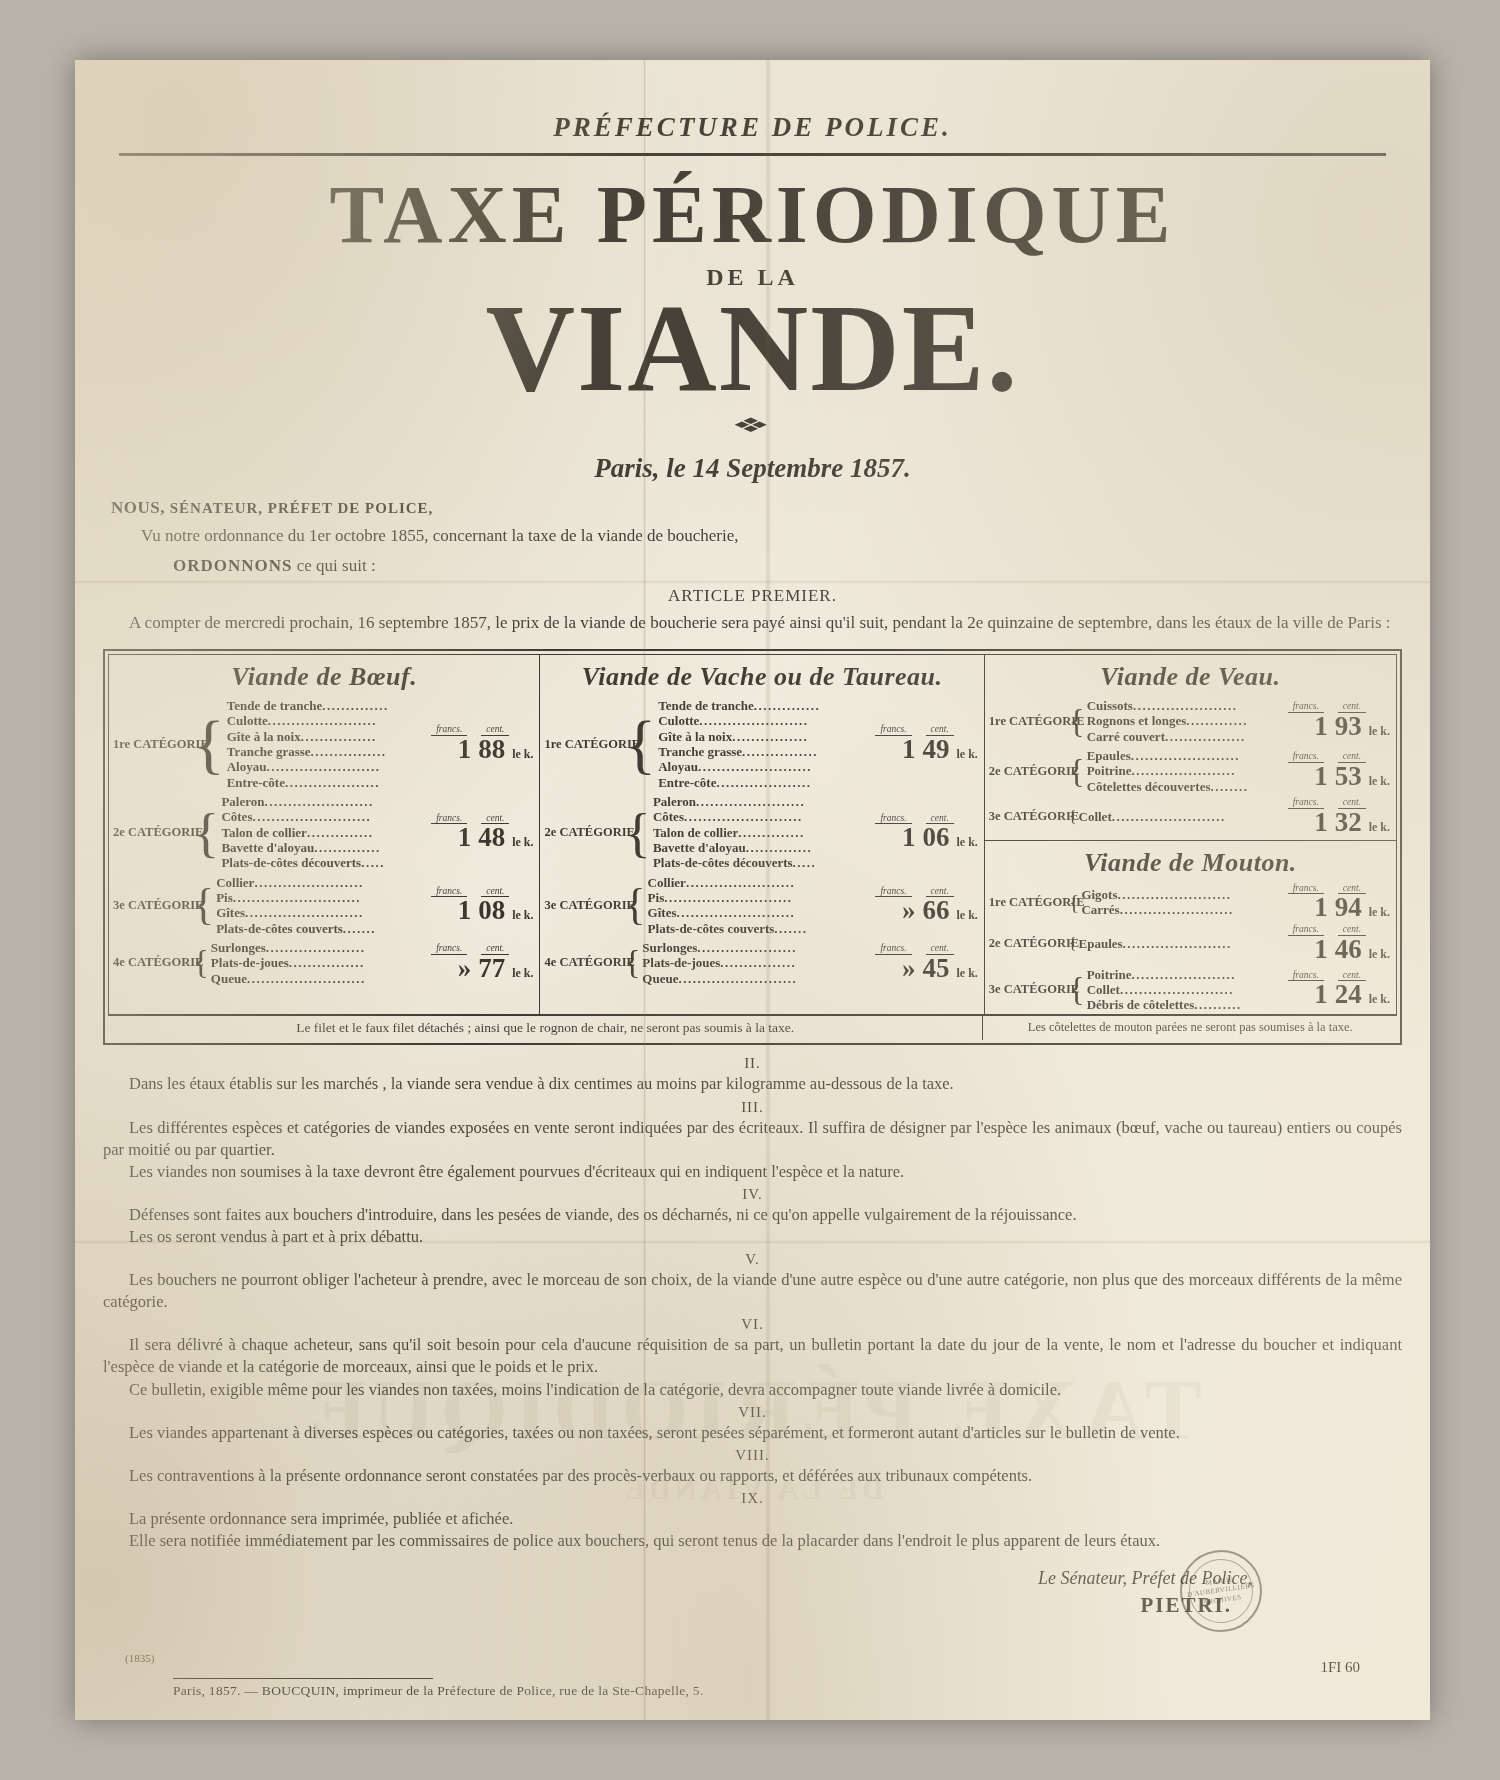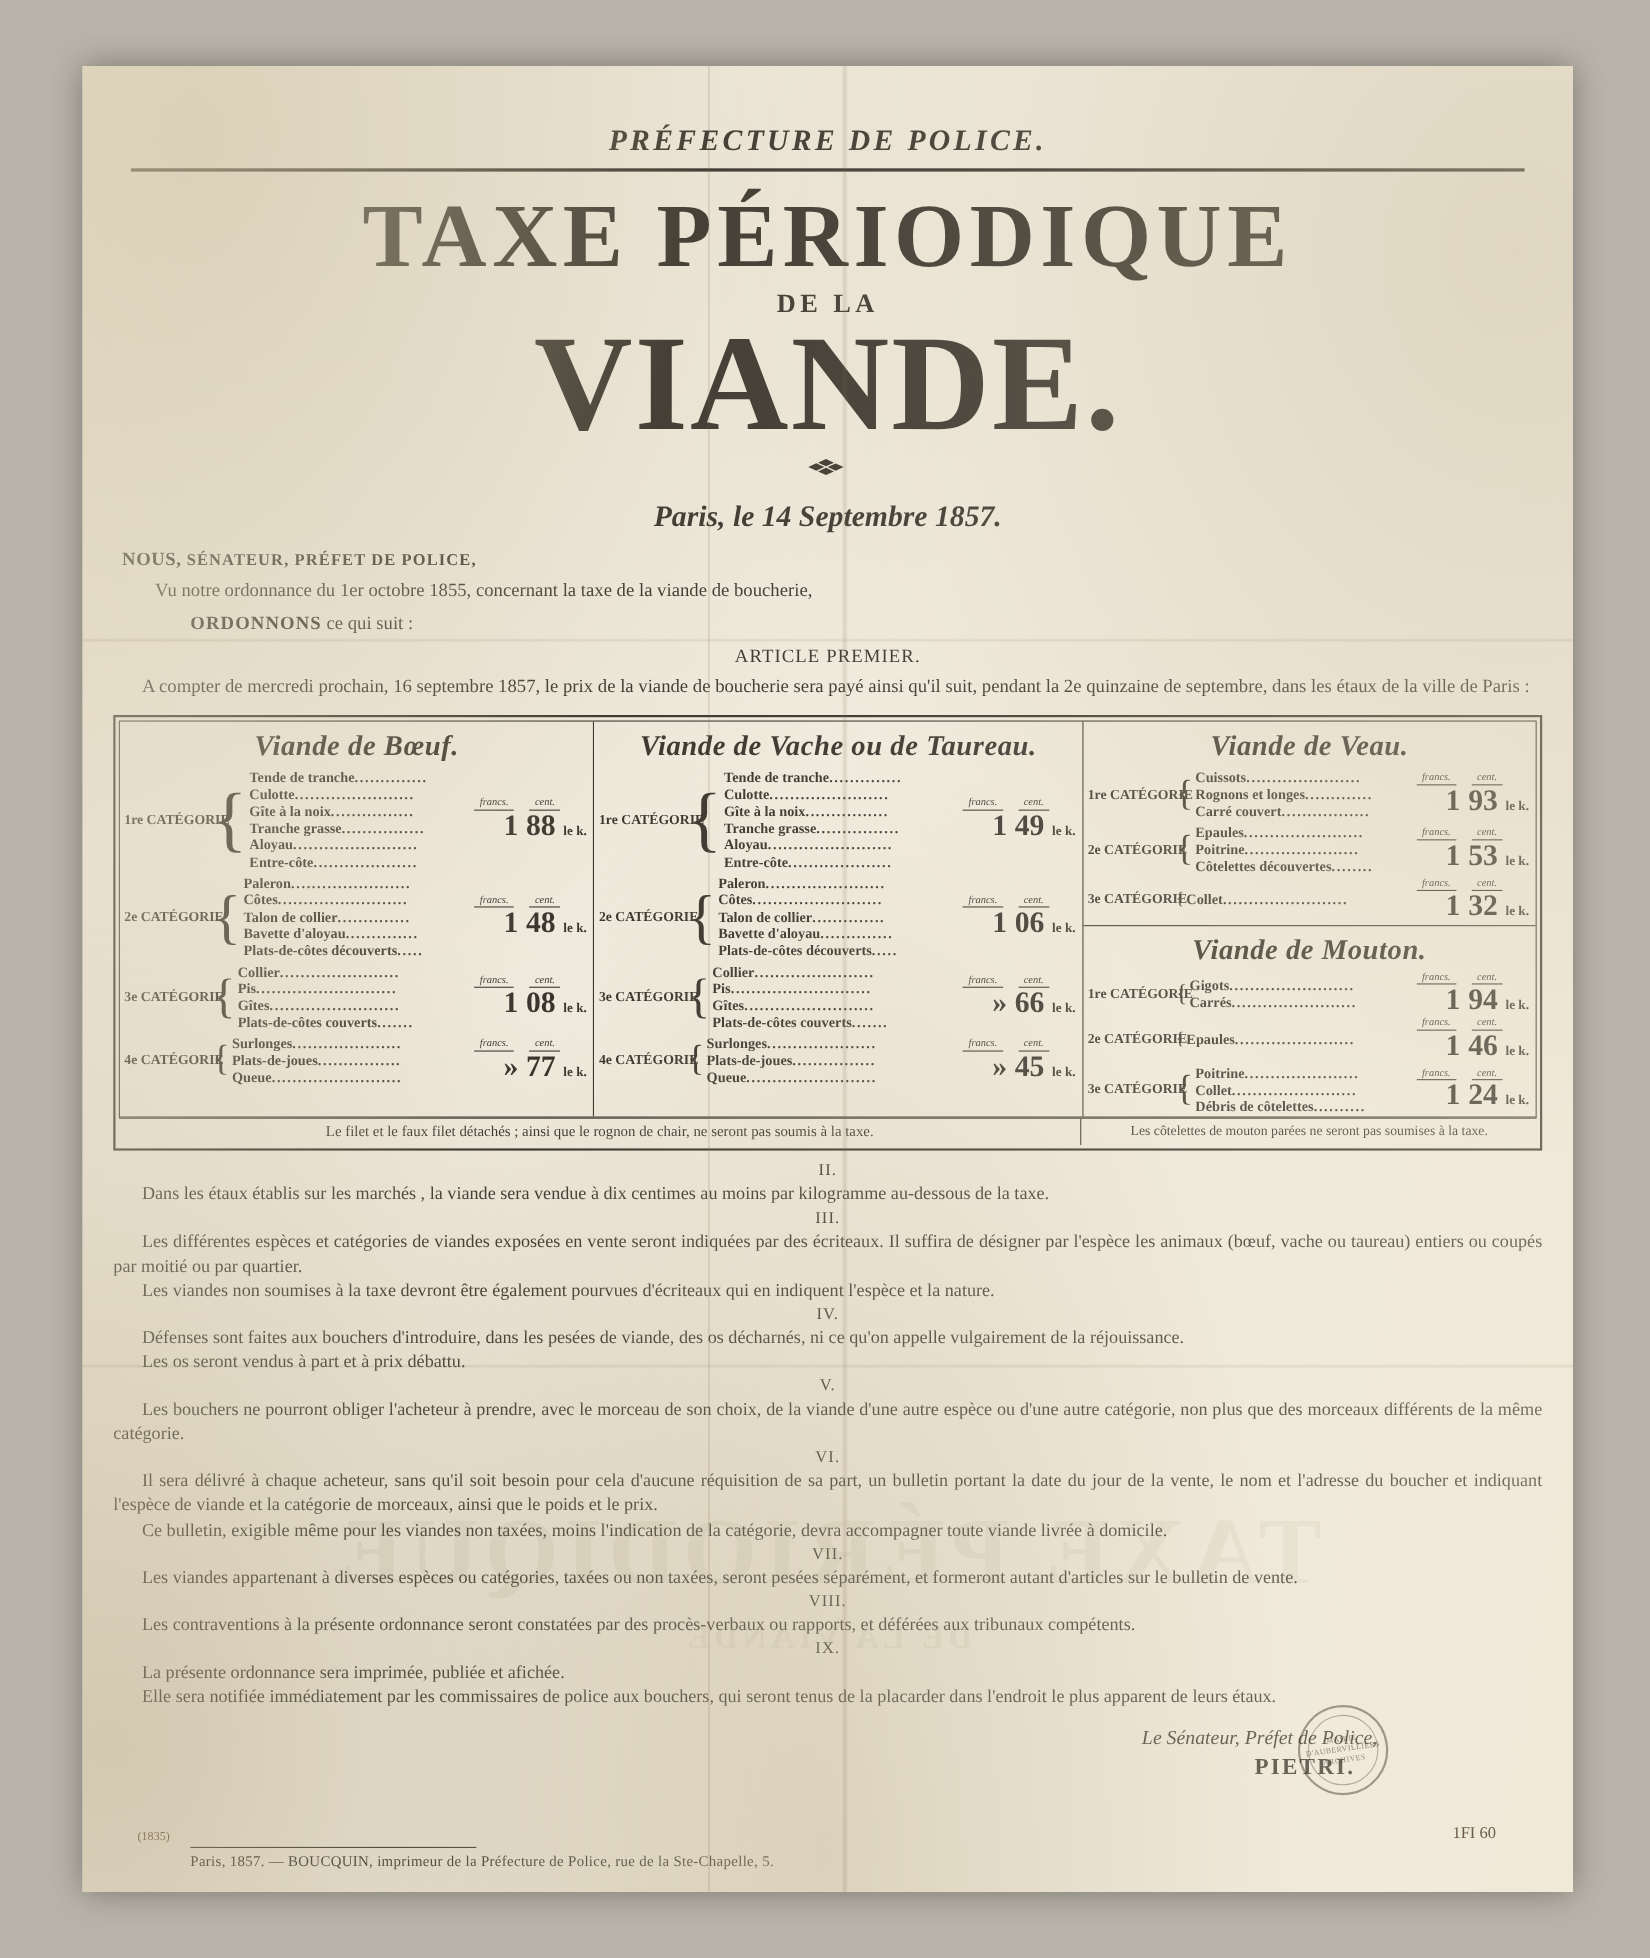--- a/index.html
+++ b/index.html
@@ -315,21 +315,21 @@
     right: 70px;
     bottom: 44px;
     font-size: 15px;
     color: #6b5c45;
     font-family: "Liberation Serif", serif;
     z-index: 7;
   }
   .cornermark {
     position: absolute;
     left: 50px;
-    bottom: 44px;
+    bottom: 56px;
     font-size: 11px;
     color: #8a7a60;
     z-index: 7;
   }
   
   .ghost {
     position: absolute;
     left: 0; right: 0;
     top: 1300px;
     text-align: center;

